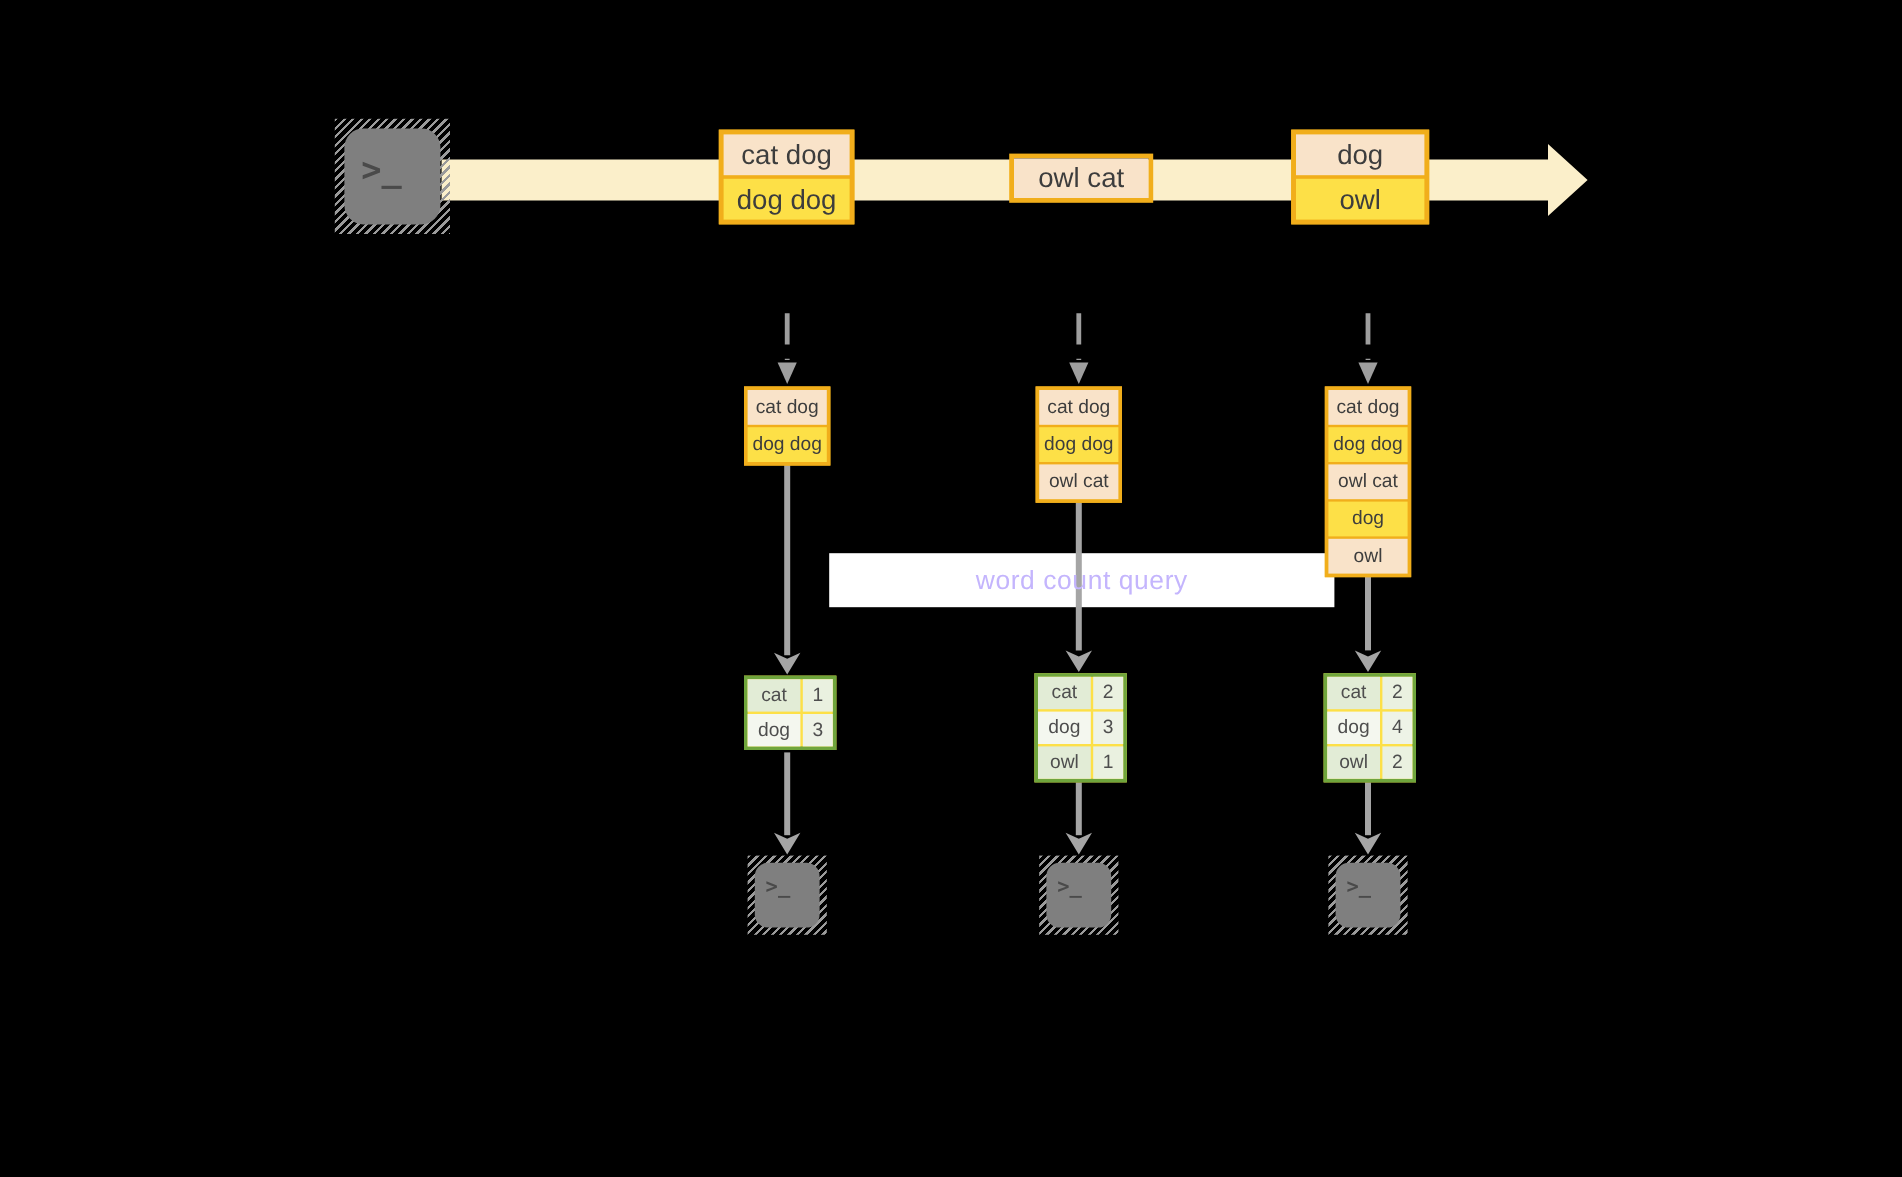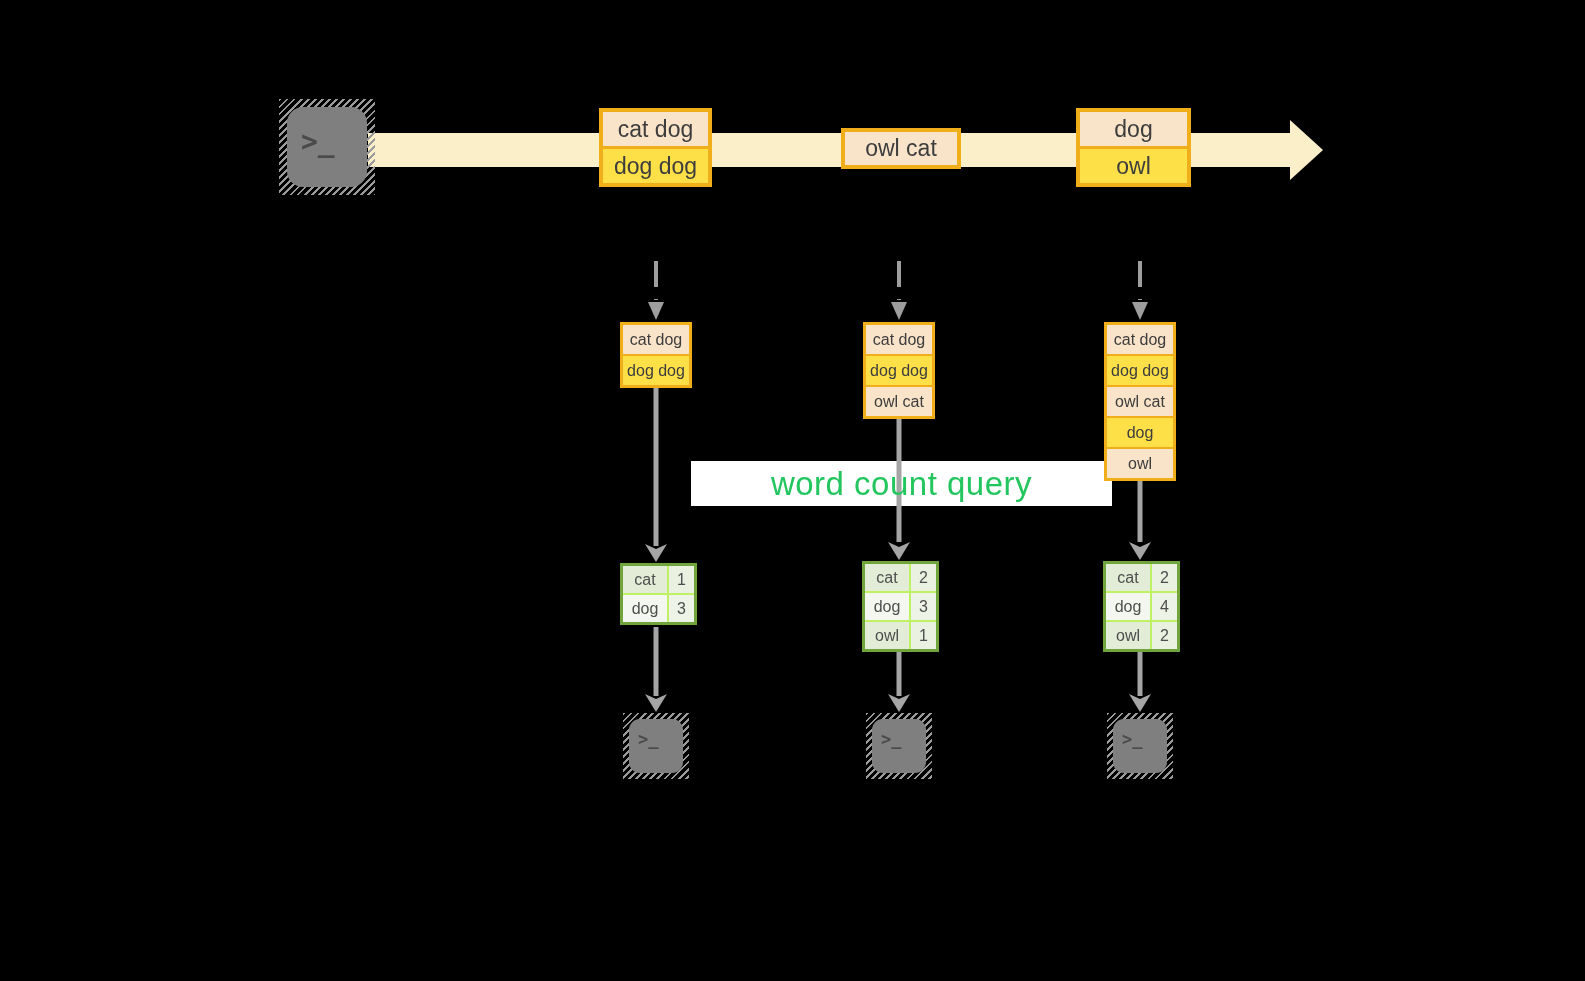--- a/index.html
+++ b/index.html
@@ -30,21 +30,21 @@
     height:29px;display:flex;align-items:center;justify-content:center;
     font-size:16px;color:#3d3d3d;
   }
   .window .row + .row{margin-top:2px;}
 
   .fill-a{background:#f9e3c9;}
   .fill-b{background:#fde047;}
 
   
   .counts{
-    z-index:3;border:3px solid #6fa53c;background:#bef264;
+    z-index:3;border:3px solid #6fa53c;background:#fde047;
     display:grid;grid-template-columns:44px 25px;gap:2px;box-sizing:content-box;
   }
   .counts .cell{
     height:27px;display:flex;align-items:center;justify-content:center;
     font-size:16px;color:#4e4e4e;
   }
   .g-a{background:#e2ecd6;}
   .g-a2{background:#eaf1e0;}
   .g-b{background:#f4f7ef;}
   .g-b2{background:#eef3e7;}
@@ -59,21 +59,21 @@
   }
   .term-glyph{
     position:absolute;color:#4a4a4a;font-weight:bold;
     font-family:"DejaVu Sans Mono","Liberation Mono",monospace;
   }
 
   
   .query-band{z-index:1;background:#ffffff;}
   .query-label{
     z-index:4;display:flex;align-items:center;justify-content:center;
-    font-size:33px;color:#22c55e;letter-spacing:0.5px;background:transparent;
+    font-size:22px;color:#c4b5fd;letter-spacing:0.5px;background:transparent;
   }
 </style>
 </head>
 <body>
 
 <div class="canvas">
 
   <div class="abs query-band" style="left:691px;top:461px;width:421px;height:45px;"></div>
 
   <svg class="layer-svg" width="1585" height="981" viewBox="0 0 1585 981">

